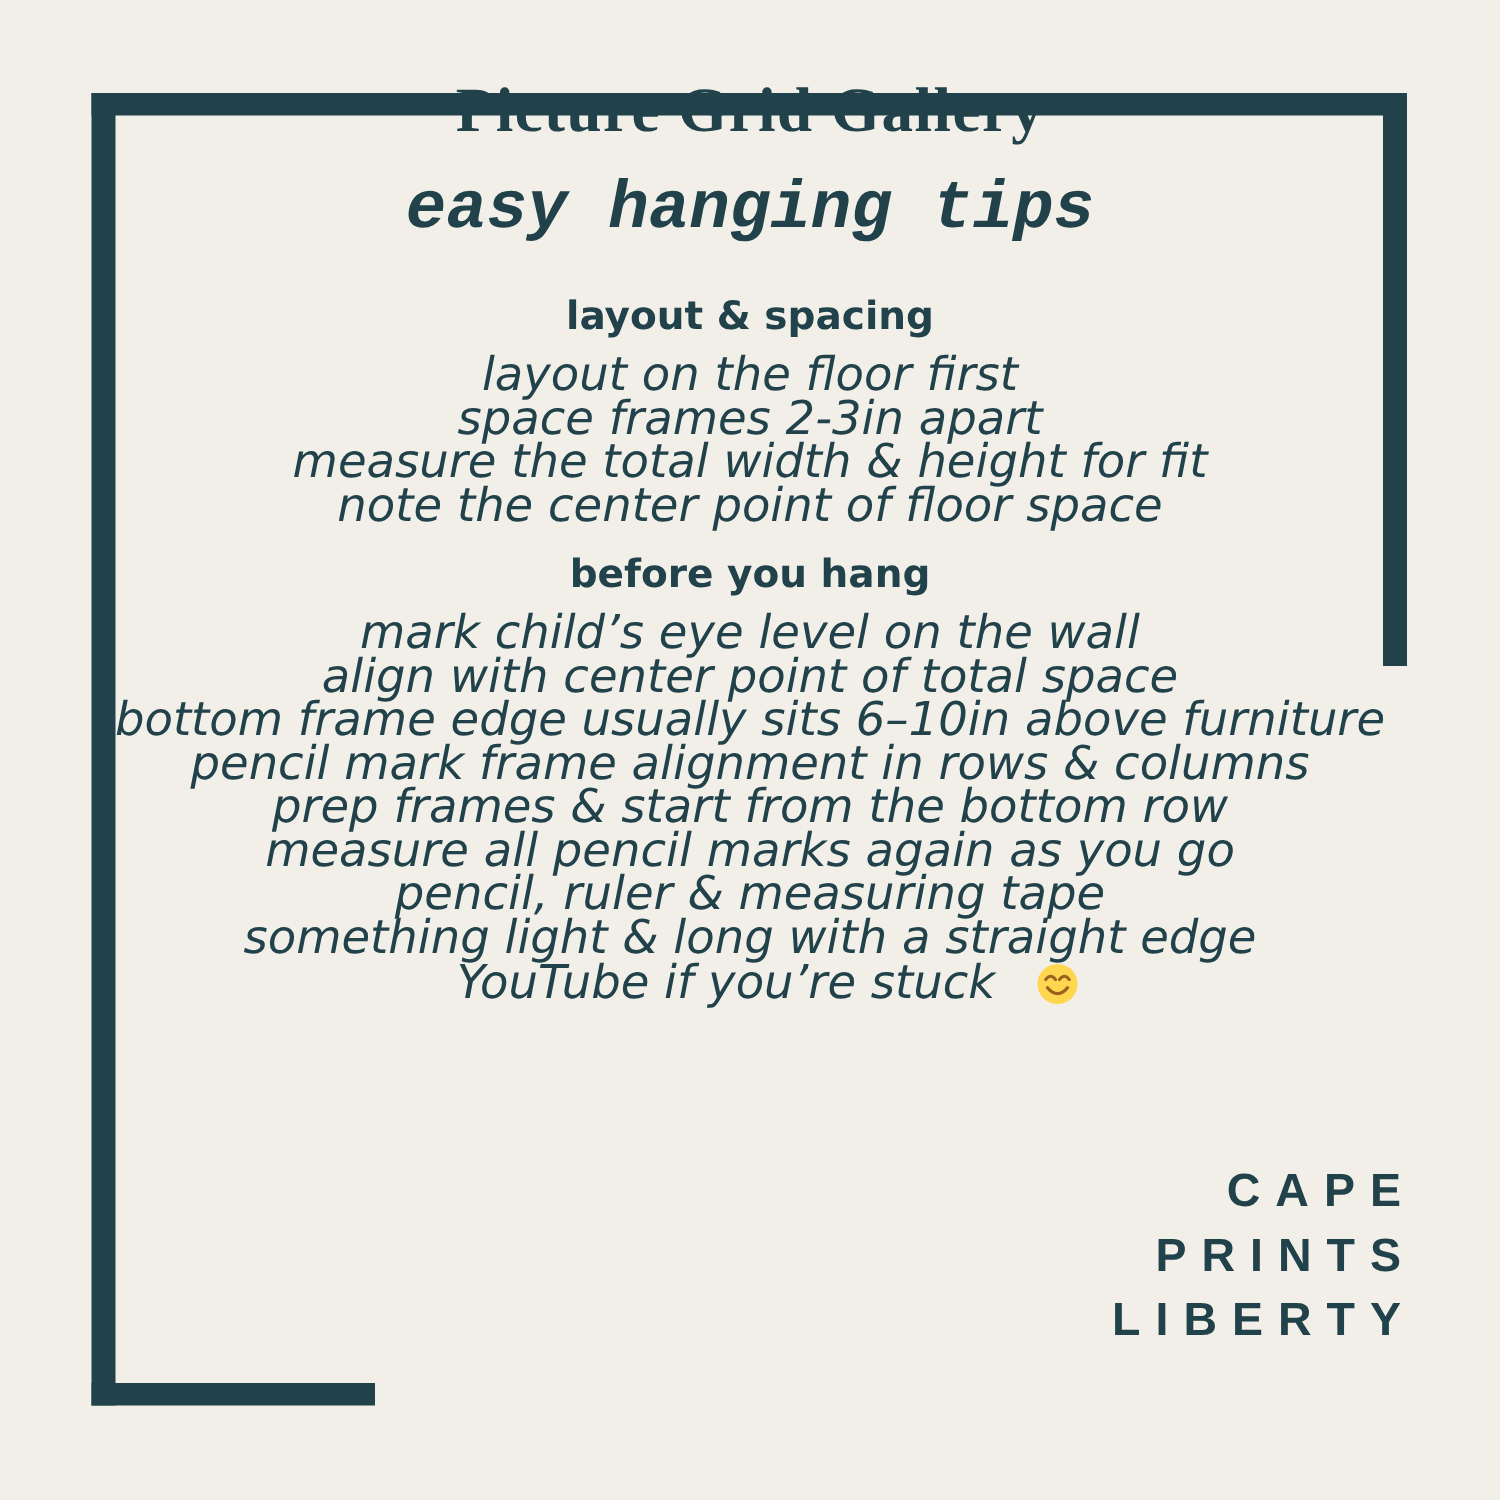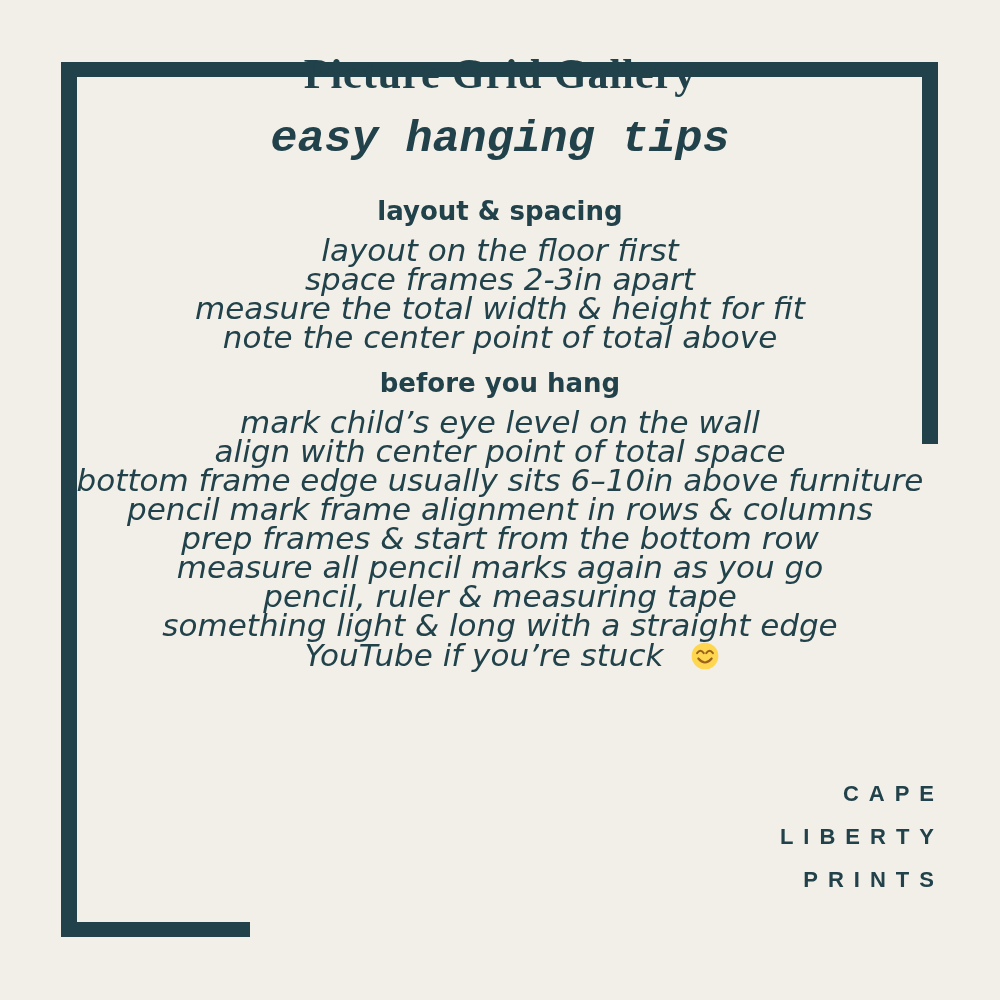--- a/index.html
+++ b/index.html
@@ -37,21 +37,21 @@
     font-size:31px;line-height:29px;font-style:italic;
     font-family:"DejaVu Sans",sans-serif;
   }
   .line-with-emoji{
     display:flex;justify-content:center;align-items:center;gap:26px;height:31px;padding-left:24px;
   }
   .emoji-icon{width:30px;height:30px;flex:0 0 auto;}
 
   .brand{position:absolute;right:56px;top:772px;text-align:right;}
   .brand-line{
-    font-size:22px;line-height:43px;font-weight:800;letter-spacing:10px;
+    font-size:31px;line-height:43px;font-weight:800;letter-spacing:10px;
     font-family:"Liberation Sans",sans-serif;
   }
   .brand-tagline{
     margin-top:12px;font-size:19px;line-height:22px;font-weight:400;
     letter-spacing:5px;font-family:"Liberation Sans",sans-serif;
   }
 </style>
 </head>
 <body>
 
@@ -64,21 +64,21 @@
 
   <div class="content">
     <div class="title">Picture Grid Gallery</div>
     <div class="subtitle">easy hanging tips</div>
 
     <div class="section s1">
       <div class="section-heading">layout &amp; spacing</div>
       <div class="tip-line">layout on the floor first</div>
       <div class="tip-line">space frames 2-3in apart</div>
       <div class="tip-line">measure the total width &amp; height for fit</div>
-      <div class="tip-line">note the center point of total above</div>
+      <div class="tip-line">note the center point of floor space</div>
     </div>
 
     <div class="section s2">
       <div class="section-heading">before you hang</div>
       <div class="tip-line">mark child’s eye level on the wall</div>
       <div class="tip-line">align with center point of total space</div>
       <div class="tip-line">bottom frame edge usually sits 6–10in above furniture</div>
       <div class="tip-line">pencil mark frame alignment in rows &amp; columns</div>
       <div class="tip-line">prep frames &amp; start from the bottom row</div>
       <div class="tip-line">measure all pencil marks again as you go</div>
@@ -94,17 +94,17 @@
           <path d="M8.5 14.5 q4 -5.5 8 0" fill="none" stroke="#99621e" stroke-width="2.4" stroke-linecap="round"></path>
           <path d="M19.5 14.5 q4 -5.5 8 0" fill="none" stroke="#99621e" stroke-width="2.4" stroke-linecap="round"></path>
           <path d="M10 21 q8 9.5 16 0" fill="none" stroke="#99621e" stroke-width="2.6" stroke-linecap="round"></path>
         </svg>
       </div>
     </div>
   </div>
 
   <div class="brand">
     <div class="brand-line">CAPE</div>
+    <div class="brand-line">PRINTS</div>
     <div class="brand-line">LIBERTY</div>
-    <div class="brand-line">PRINTS</div>
   </div>
 
 </div>
 
 </body></html>

